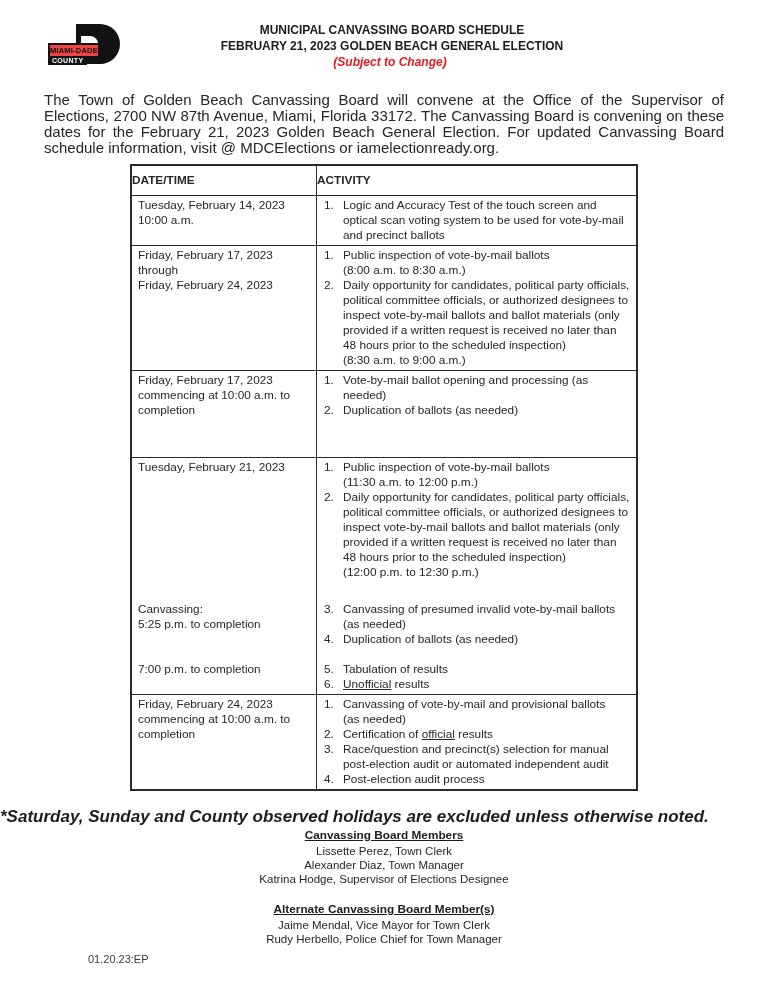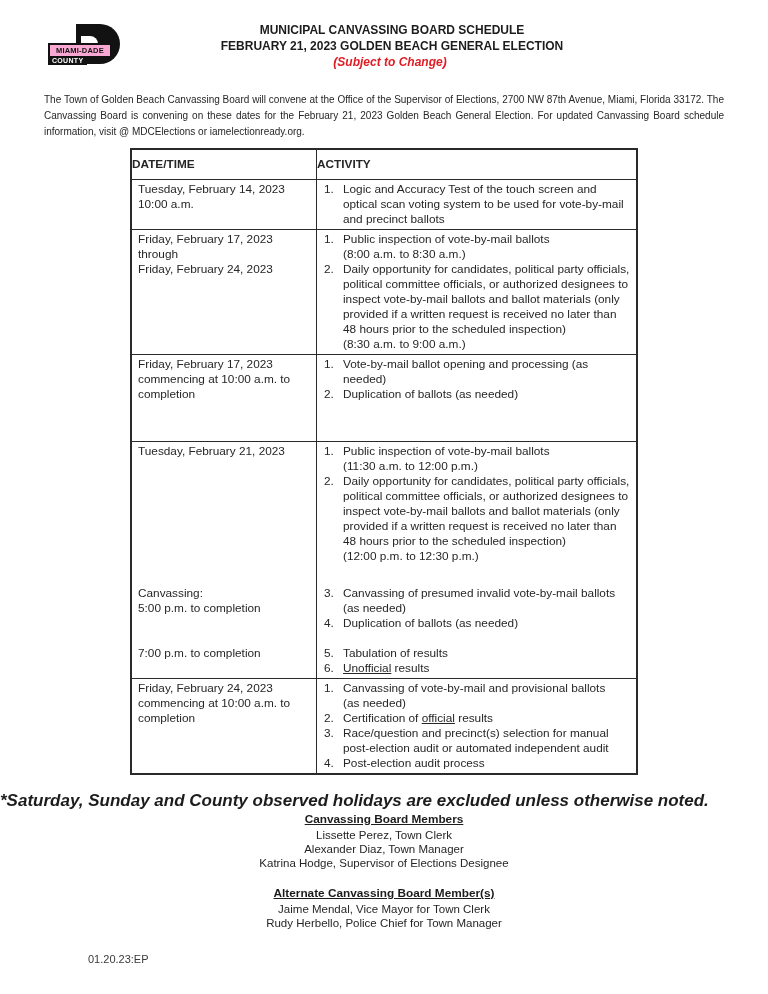--- a/index.html
+++ b/index.html
@@ -7,30 +7,30 @@
   body { font-family:"Liberation Sans","DejaVu Sans",sans-serif; color:#262626; }
   .page { position:relative; width:768px; height:994px; background:#ffffff; overflow:hidden; }
 
   
   .doc-header { position:relative; padding-top:22px; min-height:80px; }
   .logo { position:absolute; left:48px; top:16px; width:86px; height:56px; }
   .logo-d { position:absolute; left:28px; top:8px; width:44px; height:40px; background:#121212;
             border-radius:0 24px 24px 0; }
   .logo-d::before { content:""; position:absolute; left:5px; top:12px; width:17px; height:16px;
             background:#ffffff; border-radius:0 9px 9px 0; }
-  .logo-name { position:absolute; left:0; top:27px; background:#f9a8d4; border:2px solid #121212;
-            font-size:7.5px; font-weight:bold; letter-spacing:.2px; padding:1px 6px; color:#121212; }
+  .logo-name { position:absolute; left:0; top:27px; background:#ef4444; border:2px solid #121212;
+            font-size:7.5px; font-weight:bold; letter-spacing:.2px; padding:1px 0; color:#121212; }
   .logo-county { position:absolute; left:0; top:40px; background:#121212; color:#ffffff;
             font-size:7px; font-weight:bold; padding:1px 4px; letter-spacing:.3px; }
   .titles { text-align:center; line-height:16px; }
   .title1, .title2 { font-size:12px; font-weight:bold; color:#1c1c1c;padding-left:16px; }
   .title3 { font-size:12px; font-weight:bold; font-style:italic; color:#e01b24;padding-left:12px; }
 
   
-  .intro { margin:12px 44px 0 44px; font-size:10px; line-height:16px; text-align:justify; }
+  .intro { margin:12px 44px 0 44px; font-size:15px; line-height:16px; text-align:justify; }
 
   
   .tbl { width:508px; margin:8px auto 0 auto; border:2px solid #2a2a2a; font-size:11.8px; line-height:15px; }
   .trow { display:grid; grid-template-columns:185px 1fr; }
   .trow:not(:last-child) { border-bottom:1.5px solid #2a2a2a; }
   .dcell { border-right:1.5px solid #2a2a2a; padding:2px 11px 2px 6px; }
   .acell { padding:2px 4px 2px 4px; }
   .hcell { font-weight:bold; padding:7px 0; line-height:15px; }
   .date { white-space:pre-line; }
   .item { display:flex; }
@@ -126,21 +126,21 @@
       </div>
     </div>
 
     <div class="trow r4">
       <div class="dcell">
         <div class="blk blkA">
             <div class="date">Tuesday, February 21, 2023</div>
           </div>
         <div class="blk blkB">
             <div class="date">Canvassing:
-5:00 p.m. to completion</div>
+5:25 p.m. to completion</div>
           </div>
         <div class="blk blkC">
             <div class="date">7:00 p.m. to completion</div>
           </div>
       </div>
       <div class="acell">
         <div class="blk blkA">
           <div class="item">
               <span class="num">1.</span>
               <span class="txt">Public inspection of vote-by-mail ballots

